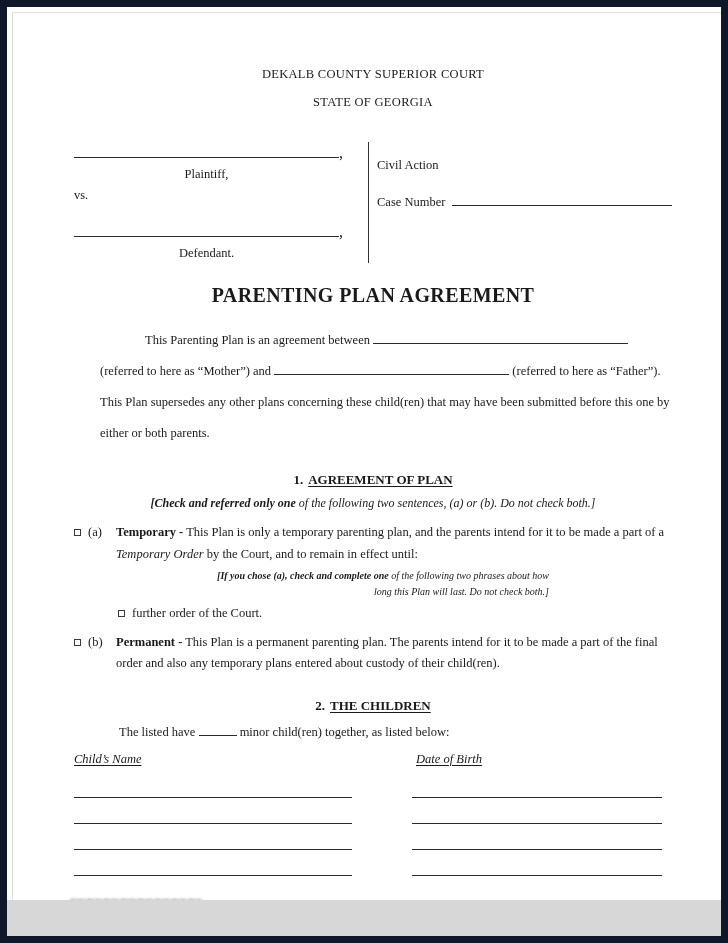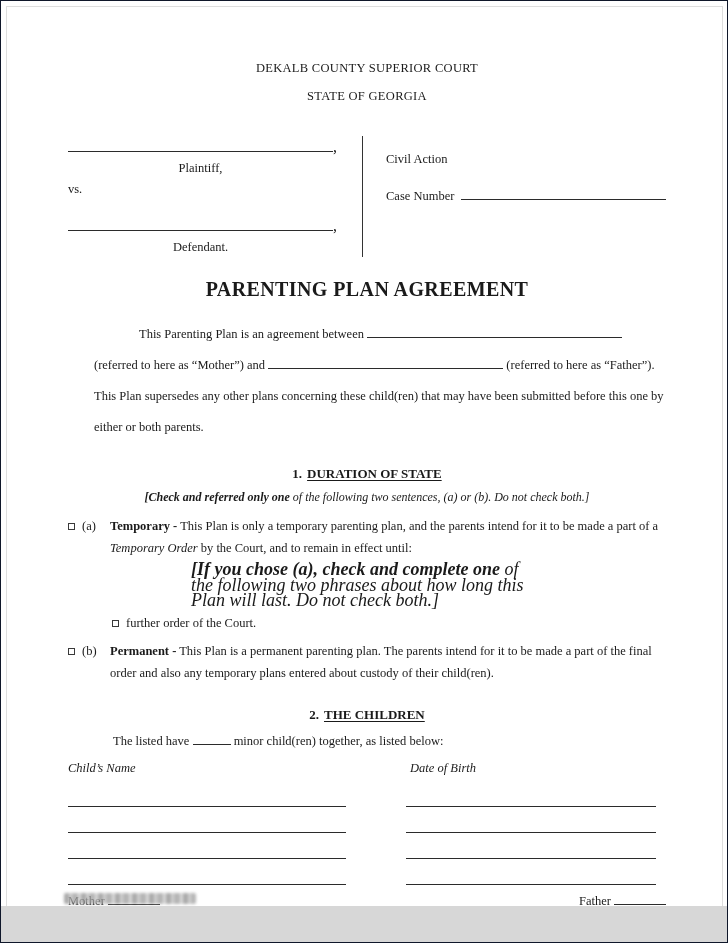--- a/index.html
+++ b/index.html
@@ -3,37 +3,37 @@
 <meta charset="utf-8">
 <style>
   * { margin:0; padding:0; box-sizing:border-box; }
   html,body { width:728px; height:943px; }
   body {
     font-family:"Liberation Serif","DejaVu Serif",serif;
     color:#1a1a1a; background:#fff;
   }
   .canvas {
     position:relative; width:728px; height:943px;
-    background:#fff; border:1px solid #0f172a; overflow:hidden;
+    background:#fff; border:7px solid #0f172a; overflow:hidden;
   }
   .page {
     position:absolute; left:5px; top:5px; width:717px; height:901px;
     background:#fff; border:1px solid #dedede;
   }
   .content { position:relative; width:100%; height:100%; padding:0 56px 0 61px; }
 
   
   .court-header { margin-top:54px; text-align:center; }
   .court-line { font-size:12.5px; letter-spacing:.3px; }
   .court-line.state { margin-top:13px; }
 
   
   .caption { display:flex; margin-top:32px; }
   .caption-left { width:294px; }
-  .caption-right { flex:1; border-left:1px solid #333; padding-left:23px; }
+  .caption-right { flex:1; border-left:1px solid #333; padding-left:8px; }
   .party-line { height:22px; line-height:22px; }
   .party-line.second { margin-top:16px; }
   .party-label { width:265px; text-align:center; font-size:12.5px; line-height:20px; }
   .vs-label { font-size:12.5px; line-height:20px; margin-top:1px; }
   .civil-action { font-size:12.5px; margin-top:16px; }
   .case-number-row { display:flex; align-items:baseline; font-size:12.5px; margin-top:20px; }
   .case-number-row .lbl { white-space:nowrap; margin-right:7px; }
   .blank { display:inline-block; border-bottom:1px solid #2b2b2b; height:13px; vertical-align:baseline; }
   .blank.fill { flex:1; }
   .w265{width:265px;} .w255{width:255px;} .w235{width:235px;}
@@ -50,28 +50,28 @@
   .sec-heading .u { margin-left:5px; }
   .u { text-decoration:underline; text-underline-offset:2px; }
   .instruction { margin-top:8px; text-align:center; font-style:italic; font-size:12px; line-height:15px; }
   .bi { font-weight:bold; }
 
   .item { display:flex; font-size:12.5px; line-height:21.5px; margin-top:11px; }
   .item.b { margin-top:7px; }
   .marker { flex:0 0 42px; }
   .item-text { flex:1; }
   .cb { display:inline-block; width:7px; height:7px; border:1px solid #3a3a3a; margin-right:7px; }
-  .sub-instruction { margin:3px auto 0 auto; max-width:352px; text-align:left; font-style:italic; font-size:18px; line-height:15.5px; }
+  .sub-instruction { margin:3px auto 0 auto; max-width:352px; text-align:right; font-style:italic; font-size:10px; line-height:15.5px; }
   .options { margin-left:44px; margin-top:4px; }
   .option { font-size:12.5px; line-height:21.5px; }
 
   .sec2-intro { margin-top:8px; font-size:12.5px; line-height:21px; text-indent:45px; }
   .cols-header { margin-top:6px; display:flex; font-size:12.5px; line-height:20px; }
   .cols-header .col1 { width:342px; }
-  .iu { font-style:italic; text-underline-offset:2px; }
+  .iu { font-style:italic; text-decoration:underline; text-underline-offset:2px; }
   .child-rows { margin-top:3px; }
   .child-row { height:26px; line-height:26px; }
   .child-row .blank { vertical-align:bottom; height:24px; }
   .name-blank { width:278px; margin-right:60px; }
   .dob-blank { width:250px; }
 
   
   .sig-footer { position:absolute; left:61px; right:56px; top:831px; }
   .sig-row { display:flex; justify-content:space-between; font-size:12.5px; line-height:18px; }
   .initials-row { display:flex; justify-content:space-between; margin-top:1px; }
@@ -114,21 +114,21 @@
             <span class="lbl">Case Number</span>
             <span class="blank fill"></span>
           </div>
         </div>
       </div>
 
       <div class="doc-title">PARENTING PLAN AGREEMENT</div>
 
       <p class="intro"><span>This Parenting Plan is an agreement between</span> <span class="blank w255"></span> <span>(referred to here as “Mother”) and</span> <span class="blank w235"></span> <span>(referred to here as “Father”). This Plan supersedes any other plans concerning these child(ren) that may have been submitted before this one by either or both parents.</span></p>
 
-      <div class="sec-heading"><span>1.</span><span class="u">DURATION OF STATE</span></div>
+      <div class="sec-heading"><span>1.</span><span class="u">AGREEMENT OF PLAN</span></div>
 
       <div class="instruction"><span class="bi">[Check and referred only one</span><span> of the following two sentences, (a) or (b).  Do not check both.]</span></div>
 
       <div class="item">
         <span class="marker"><span class="cb"></span><span>(a)</span></span>
         <span class="item-text"><b>Temporary -</b><span> This Plan is only a temporary parenting plan, and the parents intend for it to be made a part of a </span><i>Temporary Order</i><span> by the Court, and to remain in effect until:</span></span>
       </div>
 
       <div class="sub-instruction"><span class="bi">[If you chose (a), check and complete one</span><span> of the following two phrases about how long this Plan will last.  Do not check both.]</span></div>
 

